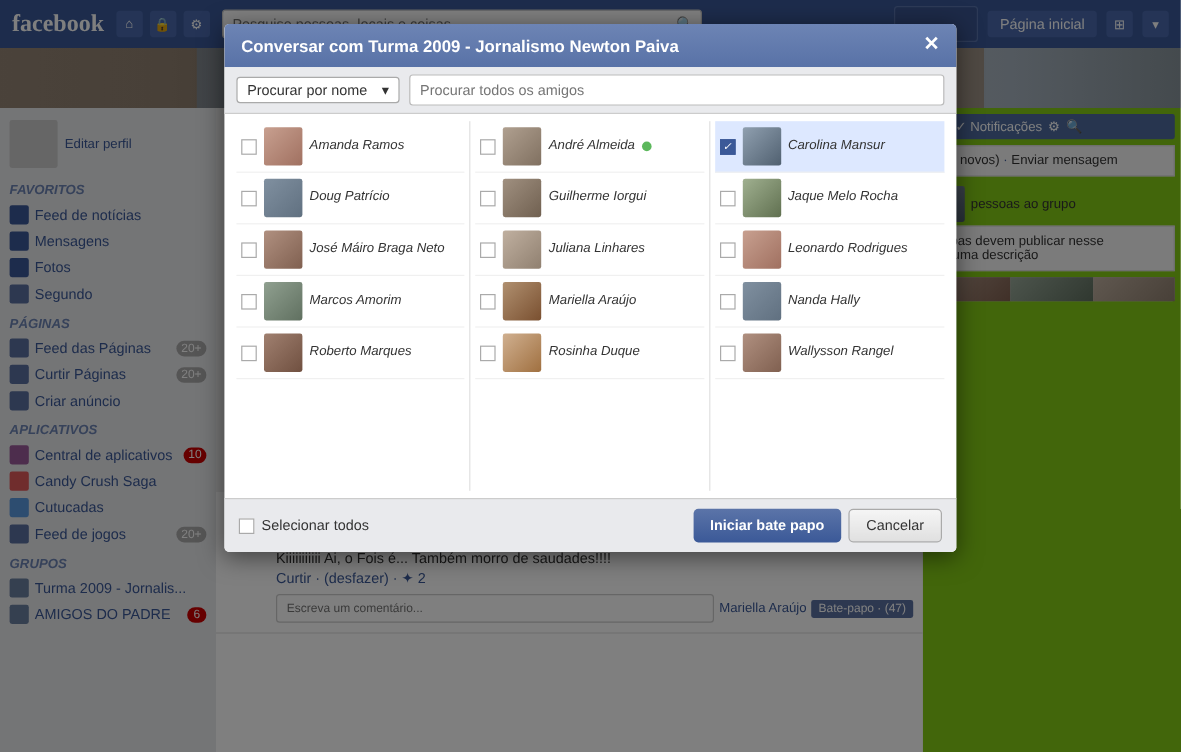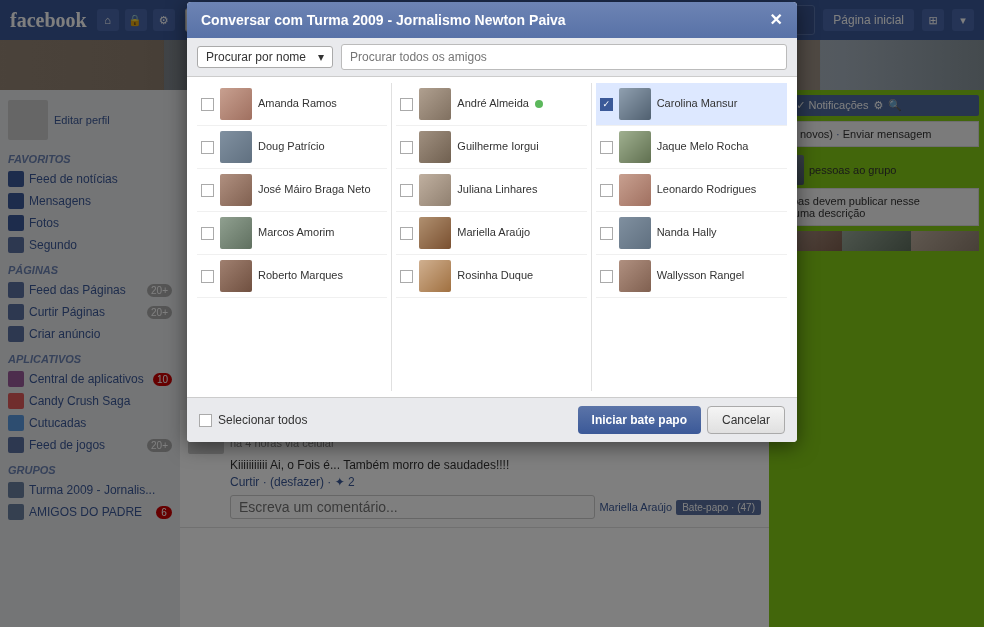--- a/index.html
+++ b/index.html
@@ -239,21 +239,21 @@
       position: absolute;
       top: 0;
       left: 0;
       width: 100%;
       height: 100%;
       background: rgba(0,0,0,0.5);
       z-index: 100;
       display: flex;
       align-items: flex-start;
       justify-content: center;
-      padding-top: 2px;
+      padding-top: 20px;
     }
 
     
     .modal {
       background: white;
       border-radius: 4px;
       width: 610px;
       box-shadow: 0 4px 20px rgba(0,0,0,0.5);
       overflow: hidden;
     }
@@ -317,20 +317,21 @@
       padding: 0 4px;
     }
     .contact-col:last-child { border-right: none; }
     .contact-row {
       display: flex;
       align-items: center;
       padding: 5px 4px;
       gap: 6px;
       border-bottom: 1px solid #f0f0f0;
       cursor: pointer;
+      font-style: italic;
     }
     .contact-checkbox {
       width: 13px;
       height: 13px;
       border: 1px solid #aaa;
       background: white;
       flex-shrink: 0;
       display: flex;
       align-items: center;
       justify-content: center;
@@ -449,21 +450,21 @@
       display: flex;
       gap: 4px;
       align-items: center;
     }
     .comment-input input {
       flex: 1;
       height: 24px;
       border: 1px solid #ccc;
       border-radius: 3px;
       padding: 0 8px;
-      font-size: 14px;
+      font-size: 10px;
     }
   </style>
 </head>
 <body>
 
 <div class="fb-header">
   <span class="fb-logo">facebook</span>
   <div class="fb-header-icons">
     <div class="fb-header-icon-box">⌂</div>
     <div class="fb-header-icon-box">🔒</div>

